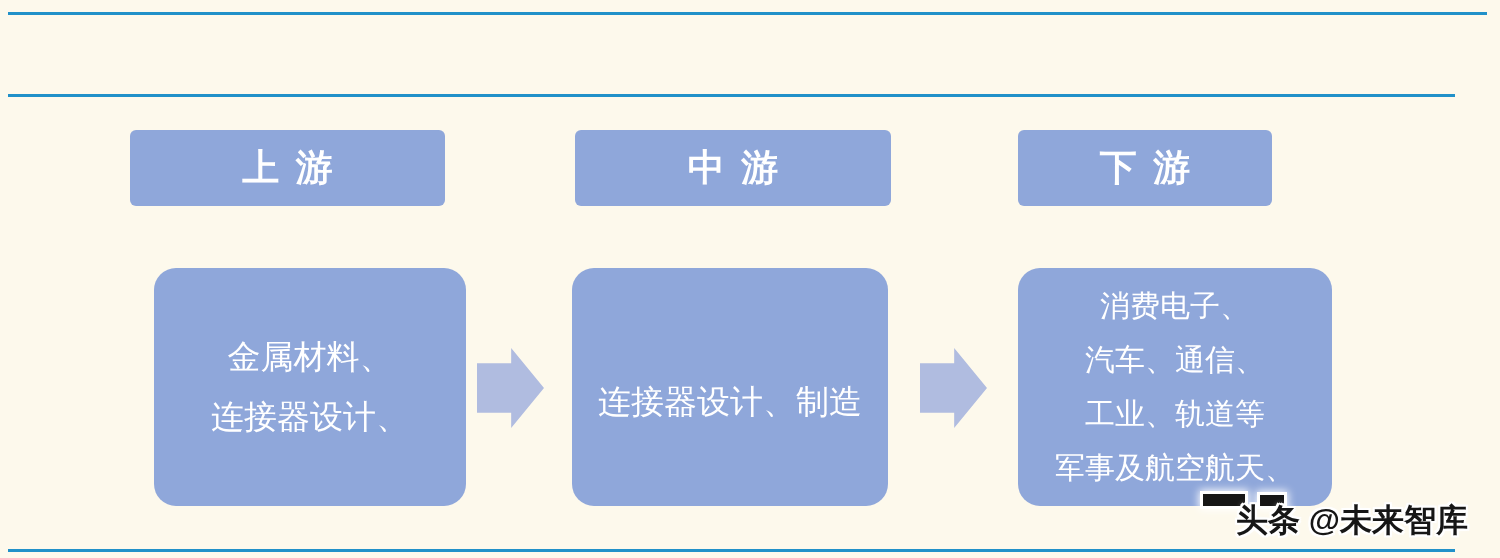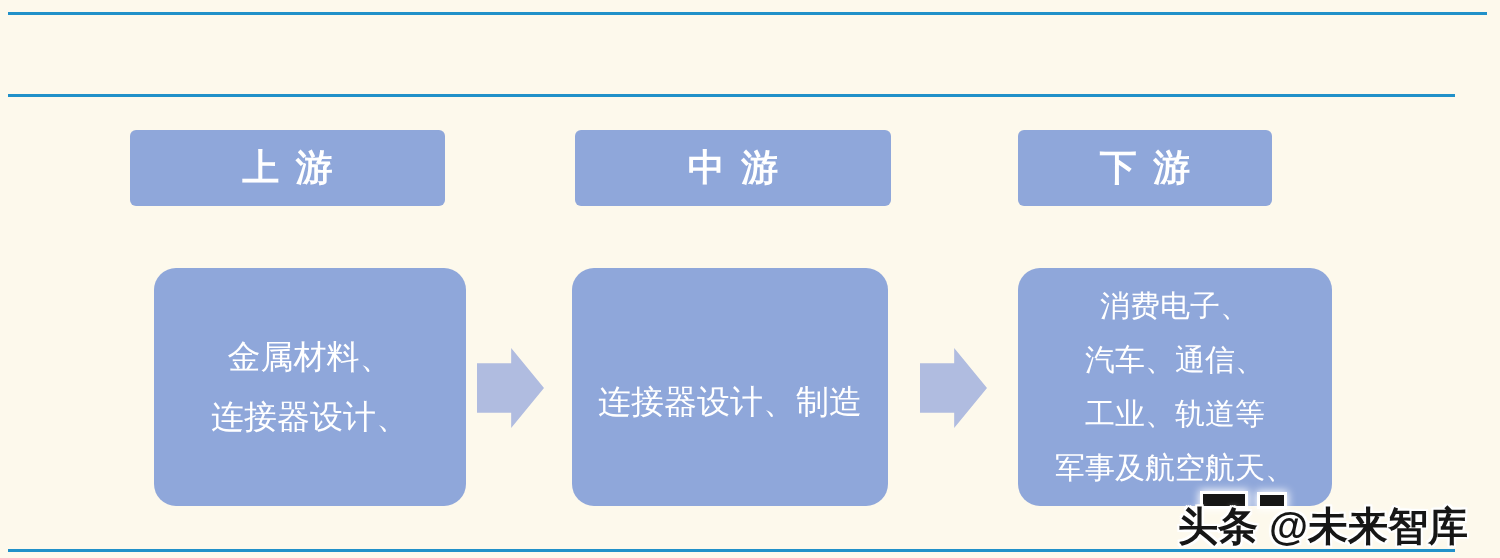--- a/index.html
+++ b/index.html
@@ -43,21 +43,21 @@
   .arrow{
     position:absolute; top:348px; width:67px; height:80px;
     background:#b0bce0;
     clip-path:polygon(0 19%, 51% 19%, 51% 0, 100% 50%, 51% 100%, 51% 81%, 0 81%);
   }
   .arrow-1{left:477px;}
   .arrow-2{left:920px;}
   .watermark{
     position:absolute; right:32px; top:499px;
     font-family:"Liberation Sans", sans-serif;
-    font-weight:bold; font-size:40px; color:#161616; white-space:nowrap;
+    font-weight:bold; font-size:32px; color:#161616; white-space:nowrap;
     text-shadow:
       2px 0 0 #fff, -2px 0 0 #fff, 0 2px 0 #fff, 0 -2px 0 #fff,
       2px 2px 0 #fff, -2px -2px 0 #fff, 2px -2px 0 #fff, -2px 2px 0 #fff,
       0 0 6px #fff;
   }
   .frag{
     position:absolute; background:#161616;
     box-shadow:0 0 0 3px #fff, 0 0 8px 4px #fff;
   }
   .frag-1{left:1203px; top:494px; width:42px; height:12px;}

